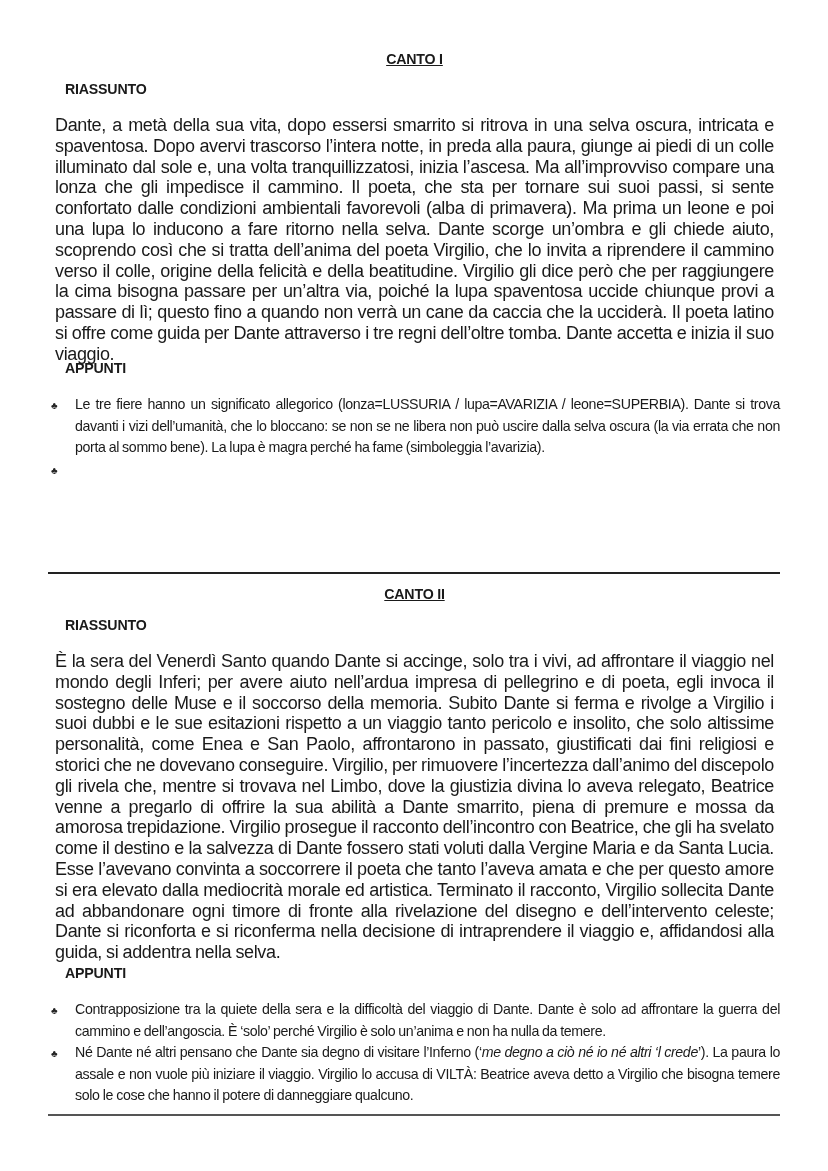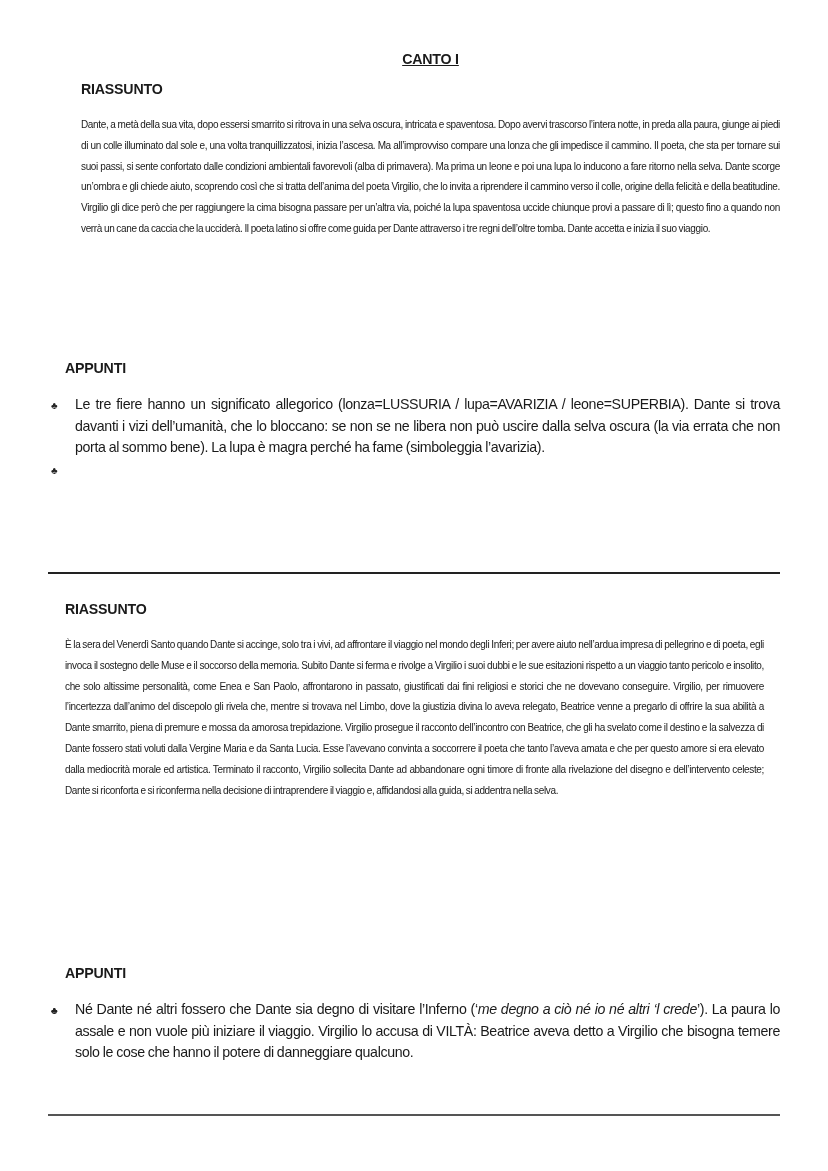--- a/index.html
+++ b/index.html
@@ -10,21 +10,21 @@
   .page { position: absolute; left: 49px; top: 0; width: 731px; }
   .canto-title {
     text-align: center; font-weight: bold; text-decoration: underline;
     font-size: 14.2px; letter-spacing: -0.2px; margin: 0;
   }
   .section-head {
     font-weight: bold; font-size: 14.2px; letter-spacing: -0.2px; margin: 16px;
     line-height: 20px;
   }
   .para {
-    font-size: 10px; line-height: 20.8px; text-align: justify; margin: 16px;
+    font-size: 18px; line-height: 20.8px; text-align: justify; margin: 6px;
     letter-spacing: -0.35px; word-spacing: -0.5px;
   }
   ul.notes { list-style: none; margin: 0; padding: 0; }
   ul.notes li {
     position: relative; padding-left: 26px;
     font-size: 14.2px; line-height: 21.5px; text-align: justify;
     letter-spacing: -0.35px; word-spacing: -0.5px;
   }
   ul.notes li .bullet {
     position: absolute; left: 2px; top: 1px; font-size: 10px; color: #222;
@@ -33,53 +33,55 @@
   .rule {
     position: absolute; left: 48px; width: 732px; height: 2px; background: #222;
   }
   em.quote { font-style: italic; }
 </style>
 </head>
 <body>
 
 <div class="page">
 
-  <section style="position:absolute; top:51px; left:16px; width:731px;">
+  <section style="position:absolute; top:51px; left:0; width:731px;">
     <h1 class="canto-title">CANTO I</h1>
     <h2 class="section-head" style="margin-top:12px;">RIASSUNTO</h2>
     <p class="para">Dante, a metà della sua vita, dopo essersi smarrito si ritrova in una selva oscura, intricata e spaventosa. Dopo avervi trascorso l’intera notte, in preda alla paura, giunge ai piedi di un colle illuminato dal sole e, una volta tranquillizzatosi, inizia l’ascesa. Ma all’improvviso compare una lonza che gli impedisce il cammino. Il poeta, che sta per tornare sui suoi passi, si sente confortato dalle condizioni ambientali favorevoli (alba di primavera). Ma prima un leone e poi una lupa lo inducono a fare ritorno nella selva. Dante scorge un’ombra e gli chiede aiuto, scoprendo così che si tratta dell’anima del poeta Virgilio, che lo invita a riprendere il cammino verso il colle, origine della felicità e della beatitudine. Virgilio gli dice però che per raggiungere la cima bisogna passare per un’altra via, poiché la lupa spaventosa uccide chiunque provi a passare di lì; questo fino a quando non verrà un cane da caccia che la ucciderà. Il poeta latino si offre come guida per Dante attraverso i tre regni dell’oltre tomba. Dante accetta e inizia il suo viaggio.</p>
   </section>
 
   <section style="position:absolute; top:342px; left:0; width:731px;">
     <h2 class="section-head">APPUNTI</h2>
     <ul class="notes">
       <li>
         <span class="bullet">♣</span>
         <span>Le tre fiere hanno un significato allegorico (lonza=LUSSURIA / lupa=AVARIZIA / leone=SUPERBIA). Dante si trova davanti i vizi dell’umanità, che lo bloccano: se non se ne libera non può uscire dalla selva oscura (la via errata che non porta al sommo bene). La lupa è magra perché ha fame (simboleggia l’avarizia).</span>
       </li>
       <li>
         <span class="bullet">♣</span>
       </li>
     </ul>
   </section>
 
   <section style="position:absolute; top:586px; left:0; width:731px;">
+    <h1 class="canto-title">CANTO II</h1>
     <h2 class="section-head" style="margin-top:13px;">RIASSUNTO</h2>
     <p class="para">È la sera del Venerdì Santo quando Dante si accinge, solo tra i vivi, ad affrontare il viaggio nel mondo degli Inferi; per avere aiuto nell’ardua impresa di pellegrino e di poeta, egli invoca il sostegno delle Muse e il soccorso della memoria. Subito Dante si ferma e rivolge a Virgilio i suoi dubbi e le sue esitazioni rispetto a un viaggio tanto pericolo e insolito, che solo altissime personalità, come Enea e San Paolo, affrontarono in passato, giustificati dai fini religiosi e storici che ne dovevano conseguire. Virgilio, per rimuovere l’incertezza dall’animo del discepolo gli rivela che, mentre si trovava nel Limbo, dove la giustizia divina lo aveva relegato, Beatrice venne a pregarlo di offrire la sua abilità a Dante smarrito, piena di premure e mossa da amorosa trepidazione. Virgilio prosegue il racconto dell’incontro con Beatrice, che gli ha svelato come il destino e la salvezza di Dante fossero stati voluti dalla Vergine Maria e da Santa Lucia. Esse l’avevano convinta a soccorrere il poeta che tanto l’aveva amata e che per questo amore si era elevato dalla mediocrità morale ed artistica. Terminato il racconto, Virgilio sollecita Dante ad abbandonare ogni timore di fronte alla rivelazione del disegno e dell’intervento celeste; Dante si riconforta e si riconferma nella decisione di intraprendere il viaggio e, affidandosi alla guida, si addentra nella selva.</p>
   </section>
 
   <section style="position:absolute; top:947px; left:0; width:731px;">
     <h2 class="section-head">APPUNTI</h2>
     <ul class="notes">
       <li>
         <span class="bullet">♣</span>
+        <span>Contrapposizione tra la quiete della sera e la difficoltà del viaggio di Dante. Dante è solo ad affrontare la guerra del cammino e dell’angoscia. È ‘solo’ perché Virgilio è solo un’anima e non ha nulla da temere.</span>
       </li>
       <li>
         <span class="bullet">♣</span>
-        <span>Né Dante né altri fossero che Dante sia degno di visitare l’Inferno (‘</span><em class="quote">me degno a ciò né io né altri ‘l crede</em><span>’). La paura lo assale e non vuole più iniziare il viaggio. Virgilio lo accusa di VILTÀ: Beatrice aveva detto a Virgilio che bisogna temere solo le cose che hanno il potere di danneggiare qualcuno.</span>
+        <span>Né Dante né altri pensano che Dante sia degno di visitare l’Inferno (‘</span><em class="quote">me degno a ciò né io né altri ‘l crede</em><span>’). La paura lo assale e non vuole più iniziare il viaggio. Virgilio lo accusa di VILTÀ: Beatrice aveva detto a Virgilio che bisogna temere solo le cose che hanno il potere di danneggiare qualcuno.</span>
       </li>
     </ul>
   </section>
 
 </div>
 
 <div class="rule" style="top:572px;"></div>
 <div class="rule" style="top:1114px; background:#555;"></div>
 
 </body></html>

